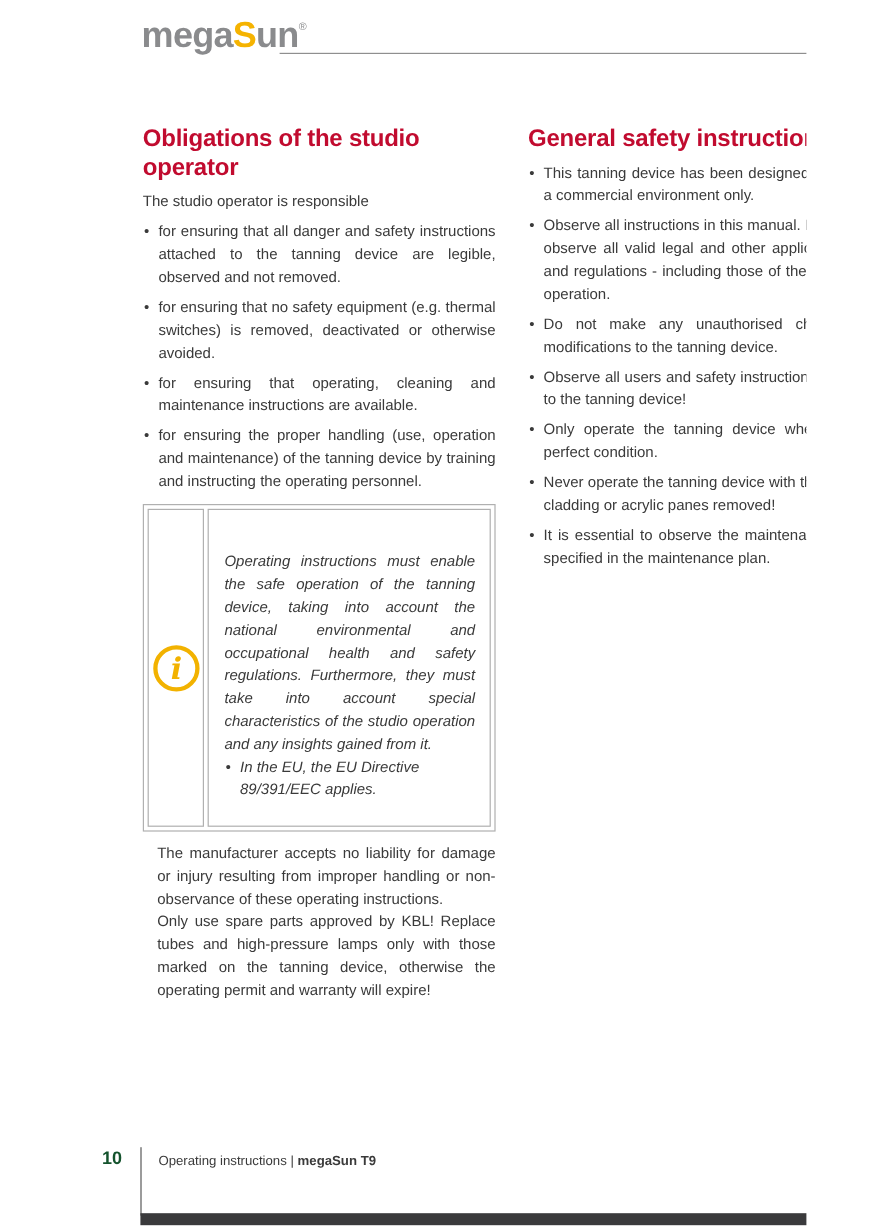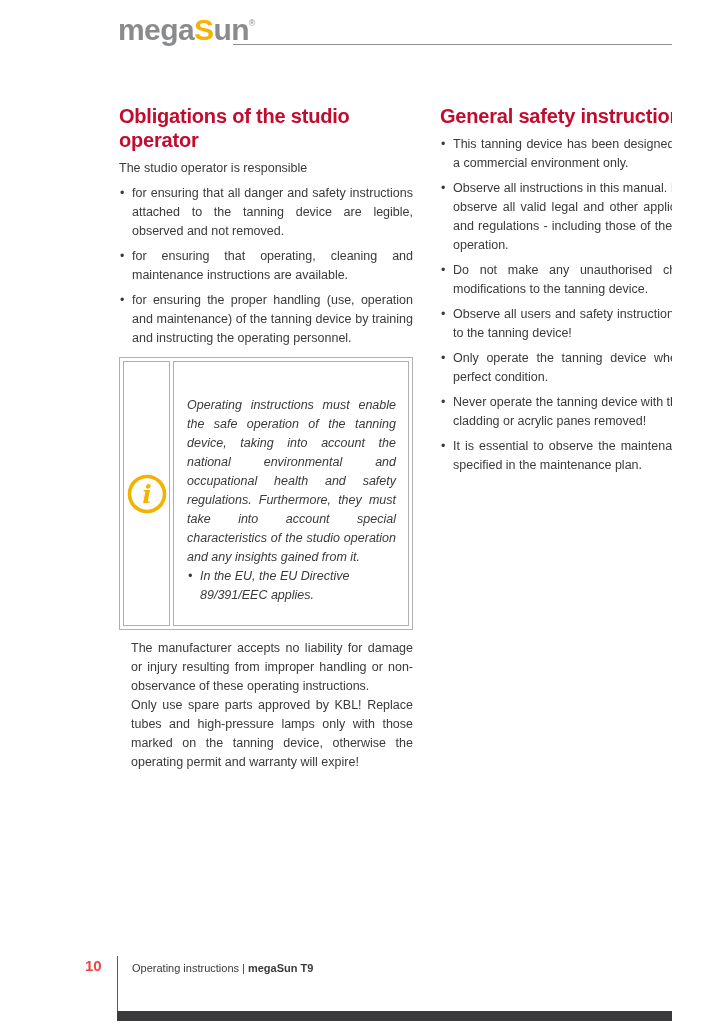--- a/index.html
+++ b/index.html
@@ -56,21 +56,21 @@
   }
   .text-cell p { margin:0; }
   .text-cell ul.bullets { margin-top:0; }
   .text-cell ul.bullets li { margin-bottom:0; text-align:left; }
   
   p.para { margin:9px 0 0 12px; text-align:justify; }
   p.para + p.para { margin-top:0; }
   
   .page-number {
     position:absolute; left:33px; top:957px;
-    font-size:15px; font-weight:bold; color:#ef4444;
+    font-size:15px; font-weight:bold; color:#14532d;
   }
   .footer-vline {
     position:absolute; left:65px; top:956px; width:1px; height:57px;
     background:#5a5a5a;
   }
   .footer-text {
     position:absolute; left:80px; top:962px;
     font-size:11px; color:#3a3a3a; white-space:nowrap;
   }
   .footer-text b { font-weight:bold; }
@@ -87,20 +87,21 @@
   <div class="logo">
     <span class="lg">mega</span><span class="ly">S</span><span class="lg">un</span><span class="reg">®</span>
   </div>
   <div class="header-rule"></div>
 
   <section class="col col-left">
     <h2 class="section-heading">Obligations of the studio operator</h2>
     <p class="intro">The studio operator is responsible</p>
     <ul class="bullets">
       <li>for ensuring that all danger and safety instructions attached to the tanning device are legible, observed and not removed.</li>
+      <li>for ensuring that no safety equipment (e.g. thermal switches) is removed, deactivated or otherwise avoided.</li>
       <li>for ensuring that operating, cleaning and maintenance instructions are available.</li>
       <li>for ensuring the proper handling (use, operation and maintenance) of the tanning device by training and instructing the operating personnel.</li>
     </ul>
 
     <div class="info-box">
       <div class="info-cell icon-cell">
         <svg width="42" height="42" viewBox="0 0 42 42" aria-hidden="true">
           <circle cx="21" cy="21" r="17.5" fill="none" stroke="#f2b200" stroke-width="3.6"></circle>
           <text x="21" y="30" text-anchor="middle" font-family="DejaVu Serif, serif" font-style="italic" font-weight="bold" font-size="25" fill="#f2b200">i</text>
         </svg>

